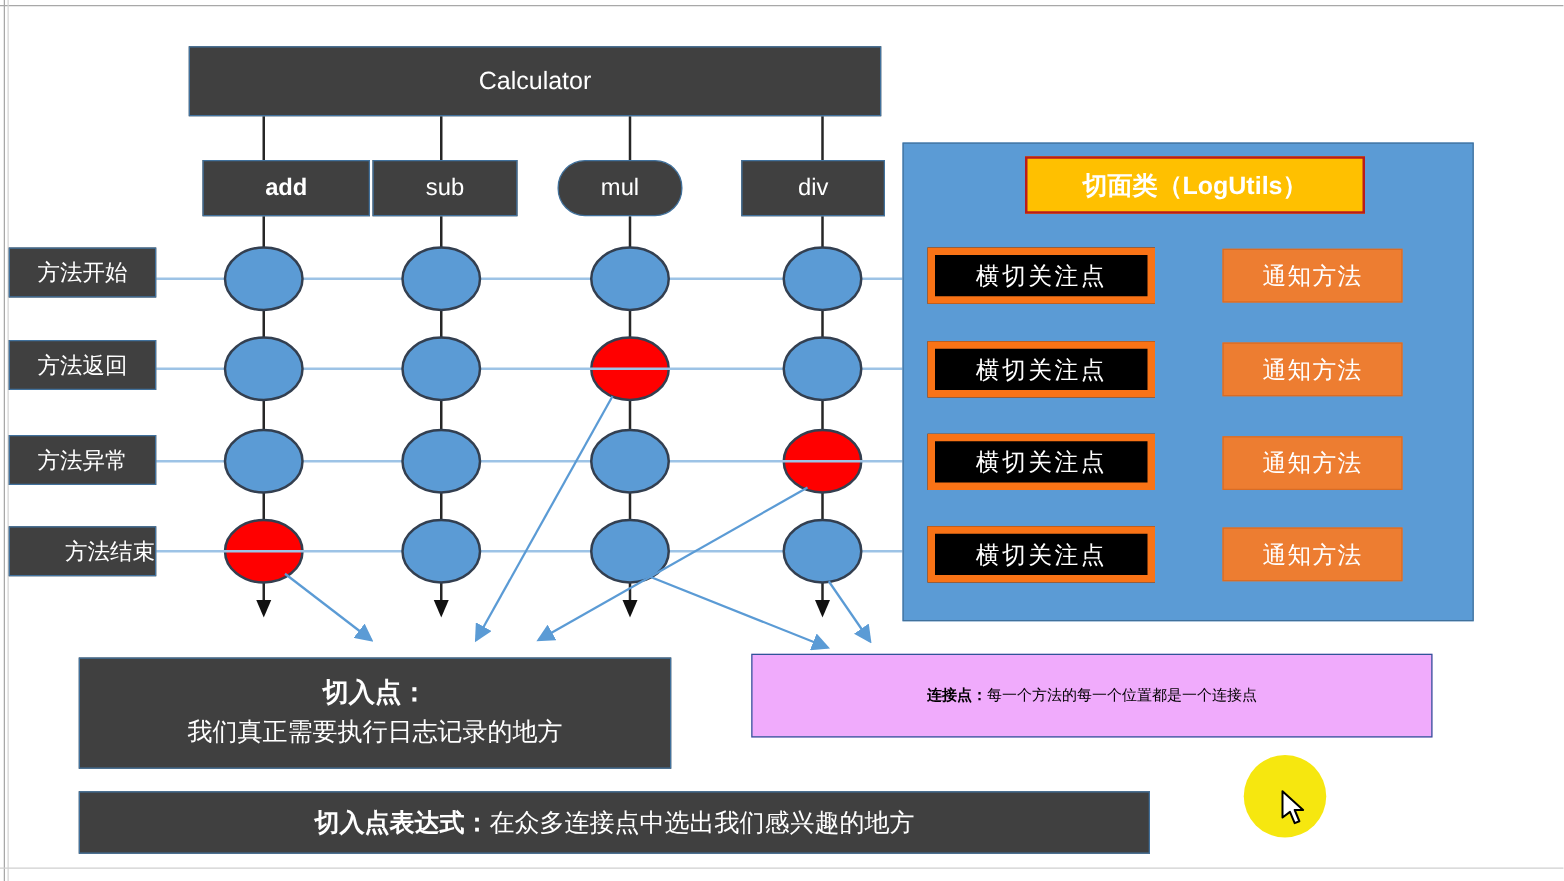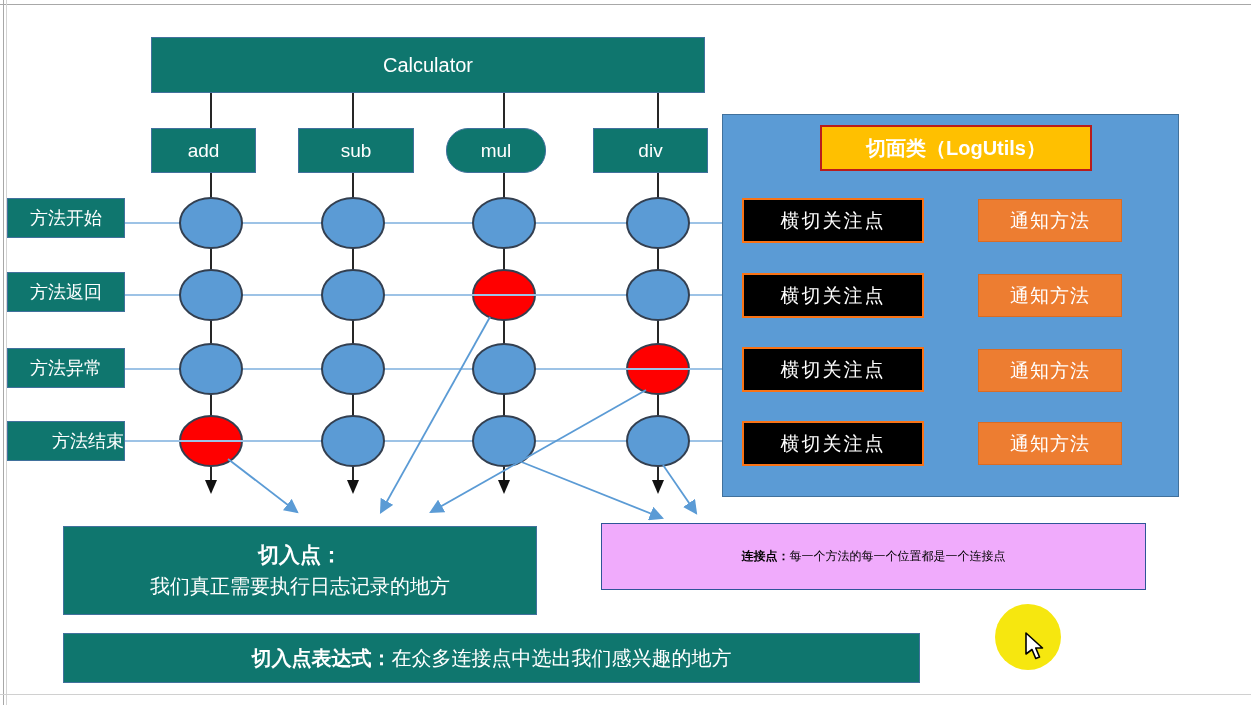--- a/index.html
+++ b/index.html
@@ -3,43 +3,43 @@
 <meta charset="utf-8">
 <style>
   html,body{margin:0;padding:0;background:#ffffff;}
   #canvas{
     position:relative;width:1251px;height:705px;background:#ffffff;
     font-family:"Liberation Sans","DejaVu Sans",sans-serif;overflow:hidden;
   }
   .abs{position:absolute;box-sizing:border-box;}
   .frameline{background:#a8a8a8;}
   .blue-box{
-    background:#0f766e;border:1px solid #41719C;color:#ffffff;
+    background:#404040;border:1px solid #41719C;color:#ffffff;
     display:flex;align-items:center;justify-content:center;text-align:center;
   }
   #svg-layer{position:absolute;left:0;top:0;z-index:1;}
   .htmlbox{z-index:2;}
   #calculator-box{left:151px;top:37px;width:554px;height:56px;font-size:20px;}
   .method-box{top:128px;height:45px;font-size:19px;}
-  #method-add{left:151px;width:105px;}
+  #method-add{left:162px;width:134px;font-weight:bold;}
   #method-sub{left:298px;width:116px;}
   #method-mul{left:446px;width:100px;border-radius:22px;}
   #method-div{left:593px;width:115px;justify-content:center;}
   .row-label{left:7px;width:118px;height:40px;font-size:18px;}
   #row-label-0{top:198px;}
   #row-label-1{top:272px;}
   #row-label-2{top:348px;}
   #row-label-3{top:421px;justify-content:flex-end;}
   #aspect-panel{left:722px;top:114px;width:457px;height:383px;background:#5B9BD5;border:1px solid #41719C;}
   #aspect-title-box{
     left:820px;top:125px;width:272px;height:46px;background:#FFC000;border:2px solid #b91c1c;
     color:#fff;font-weight:bold;font-size:20px;display:flex;align-items:center;justify-content:center;
   }
   .concern-box{
-    left:742px;width:182px;height:45px;background:#000000;border:2px solid #f97316;
+    left:742px;width:182px;height:45px;background:#000000;border:6px solid #f97316;
     color:#ffffff;font-size:19px;display:flex;align-items:center;justify-content:center;letter-spacing:2px;
   }
   .advice-box{
     left:978px;width:144px;height:43px;background:#ED7D31;border:1px solid #d96c25;
     color:#ffffff;font-size:19px;display:flex;align-items:center;justify-content:center;letter-spacing:1px;
   }
   .crow-0{top:198px;} .crow-1{top:273px;} .crow-2{top:347px;} .crow-3{top:421px;}
   .arow-0{top:199px;} .arow-1{top:274px;} .arow-2{top:349px;} .arow-3{top:422px;}
   #pointcut-note{left:63px;top:526px;width:474px;height:89px;flex-direction:column;font-size:20px;line-height:1.55;}
   #pointcut-note .title{font-weight:bold;font-size:21px;}

